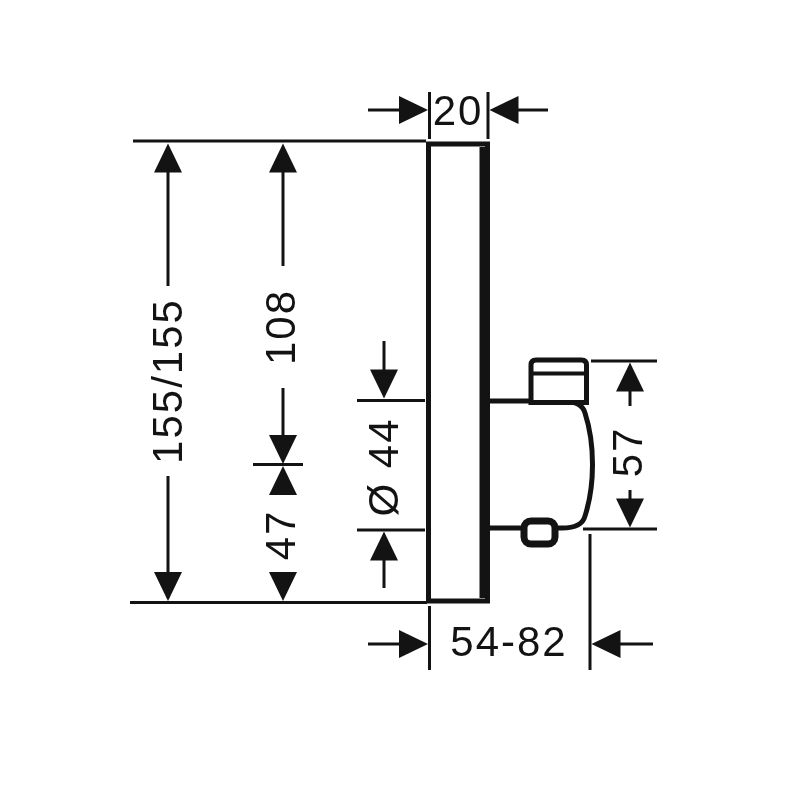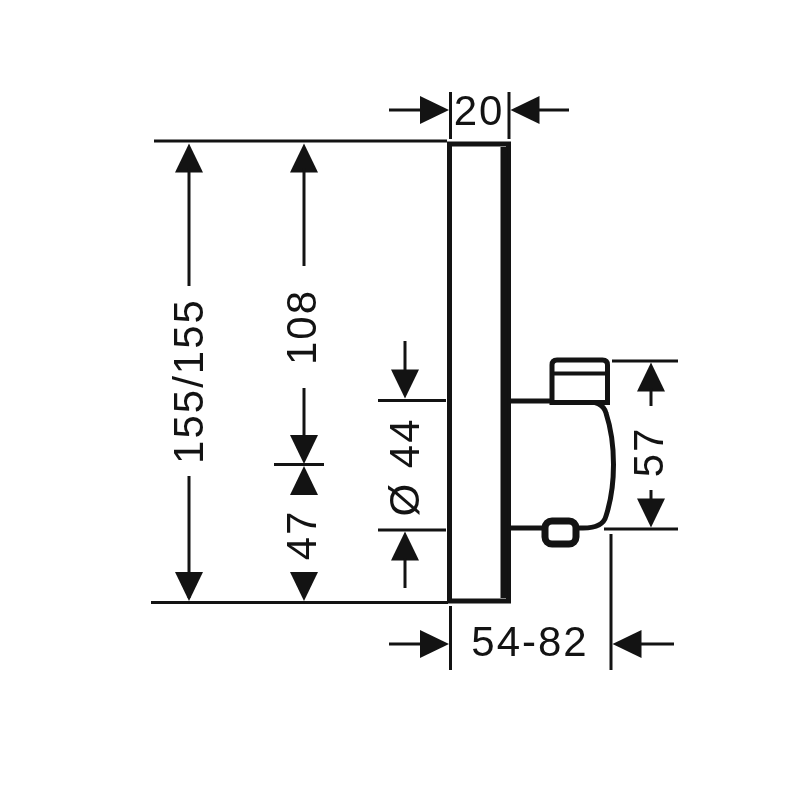--- a/index.html
+++ b/index.html
@@ -8,21 +8,20 @@
     background: #ffffff;
     width: 800px;
     height: 800px;
     overflow: hidden;
   }
   .stage {
     position: relative;
     width: 636px;
     height: 800px;
     background: #ffffff;
-    padding-left: 21px;
   }
   svg { display: block; }
   .outline {
     stroke: #131313;
     fill: none;
     stroke-width: 5;
     stroke-linecap: butt;
   }
   .outline-fill { fill: #ffffff; }
   .dimline {

